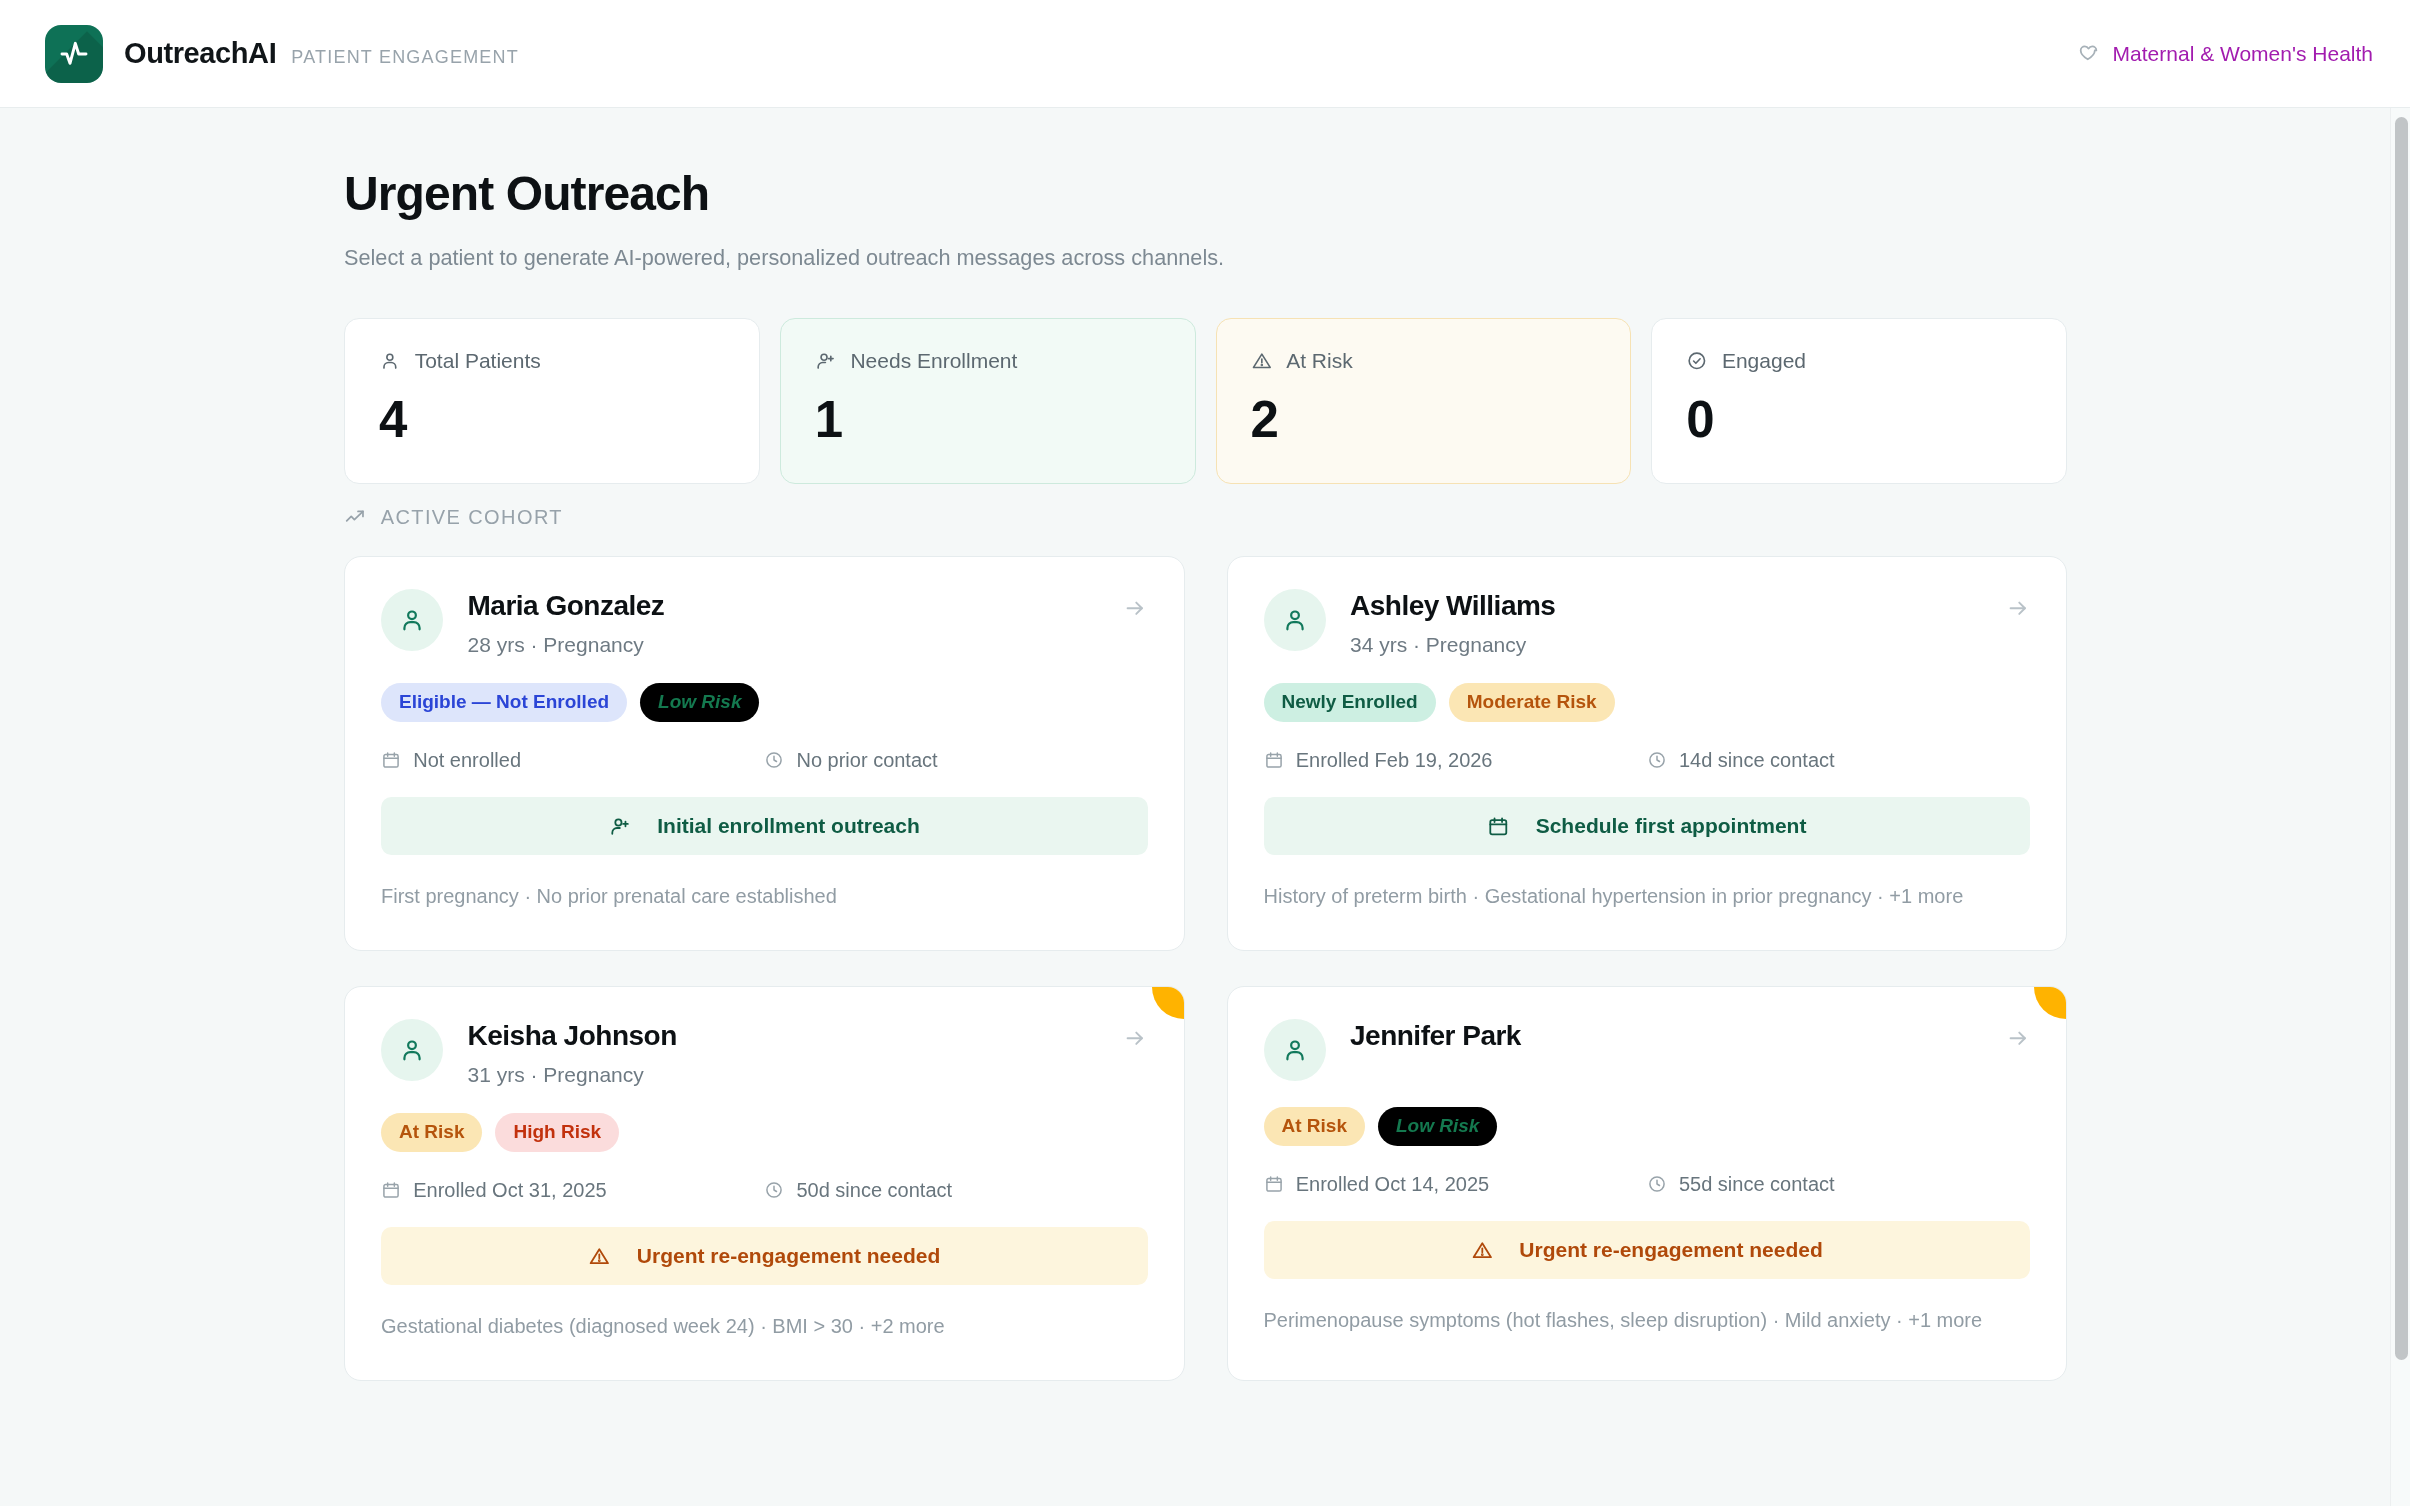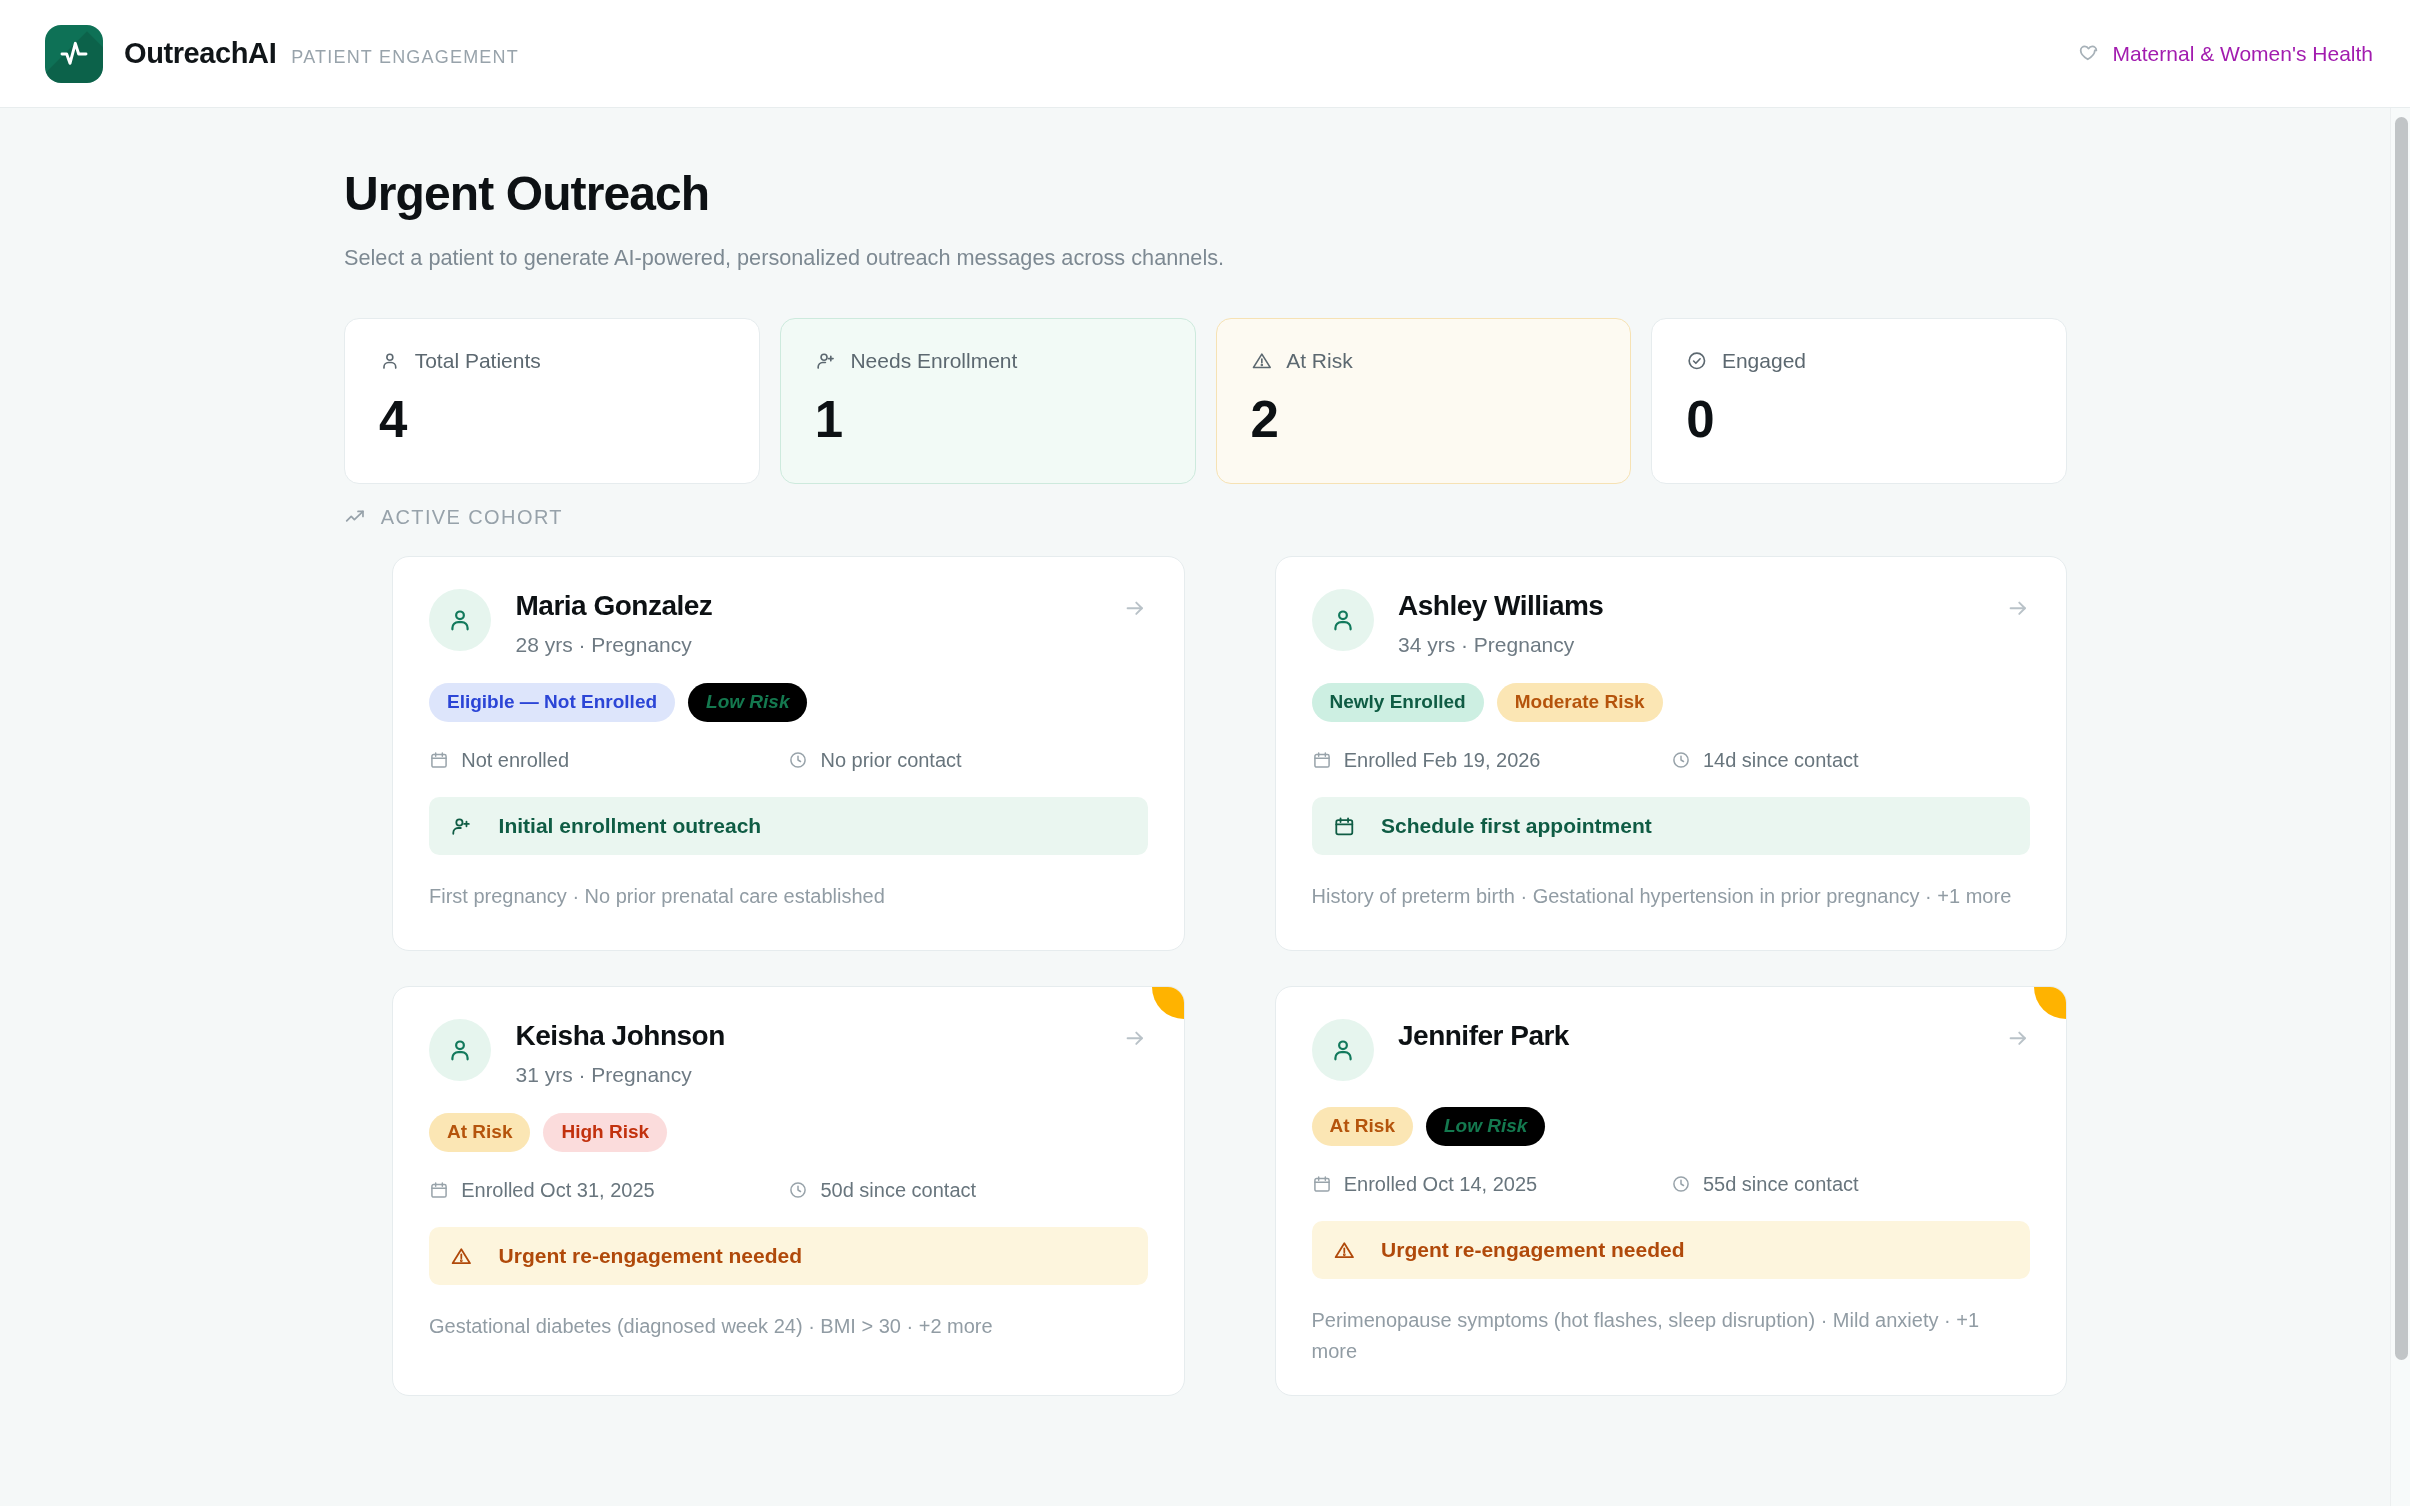--- a/index.html
+++ b/index.html
@@ -112,21 +112,20 @@
     gap: 35px 42px;
   }
   .patient-card {
     position: relative;
     background: #ffffff;
     border: 0.9px solid #e6ecee;
     border-radius: 17px;
     padding: 32px 36px 28px 36px;
     overflow: hidden;
     min-height: 395px;
-    margin-left: 48px;
   }
   .corner-flag {
     position: absolute;
     top: 0; right: 0;
     width: 32px; height: 32px;
     background: #ffb300;
     border-bottom-left-radius: 32px;
   }
   .patient-top { display: flex; align-items: flex-start; gap: 24.5px; }
   .avatar {
@@ -169,21 +168,21 @@
     font-size: 20px; color: #68757d;
   }
   .meta-item { display: flex; align-items: center; gap: 12.2px; }
   .meta-item.first { width: 50%; }
 
   .action-bar {
     margin-top: 25.4px;
     border-radius: 10.4px;
     padding: 17px 21px;
     display: flex; align-items: center; gap: 26px;
-    font-size: 21px; font-weight: bold;
+    font-size: 21px; font-weight: bold; justify-content: center;
   }
   .action-bar.a-green { background: #eaf6f0; color: #0f5c44; }
   .action-bar.a-amber { background: #fdf5dd; color: #b0490a; }
 
   .conditions {
     margin-top: 26px;
     font-size: 20px; color: #919ca4; line-height: 1.55;
   }
 
   

